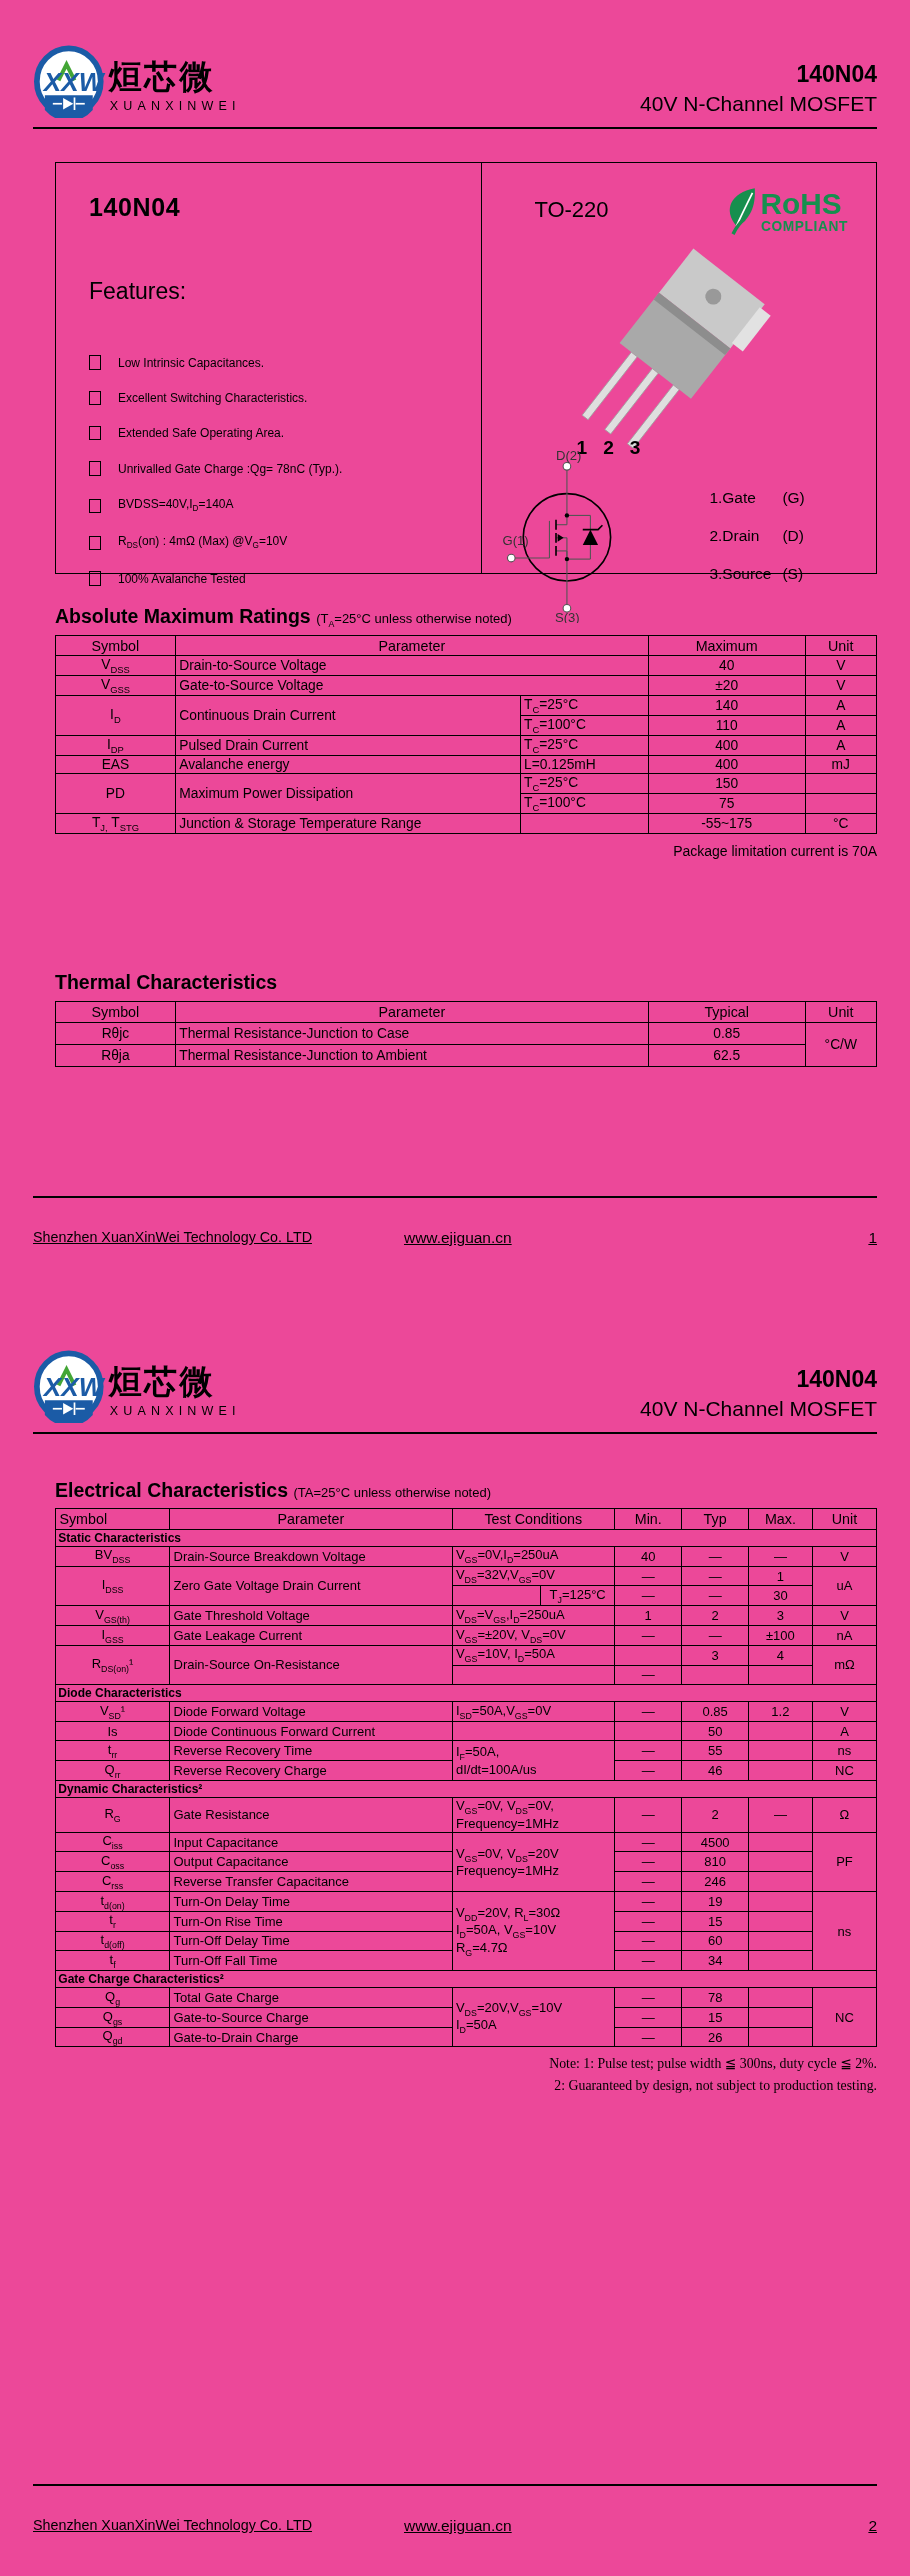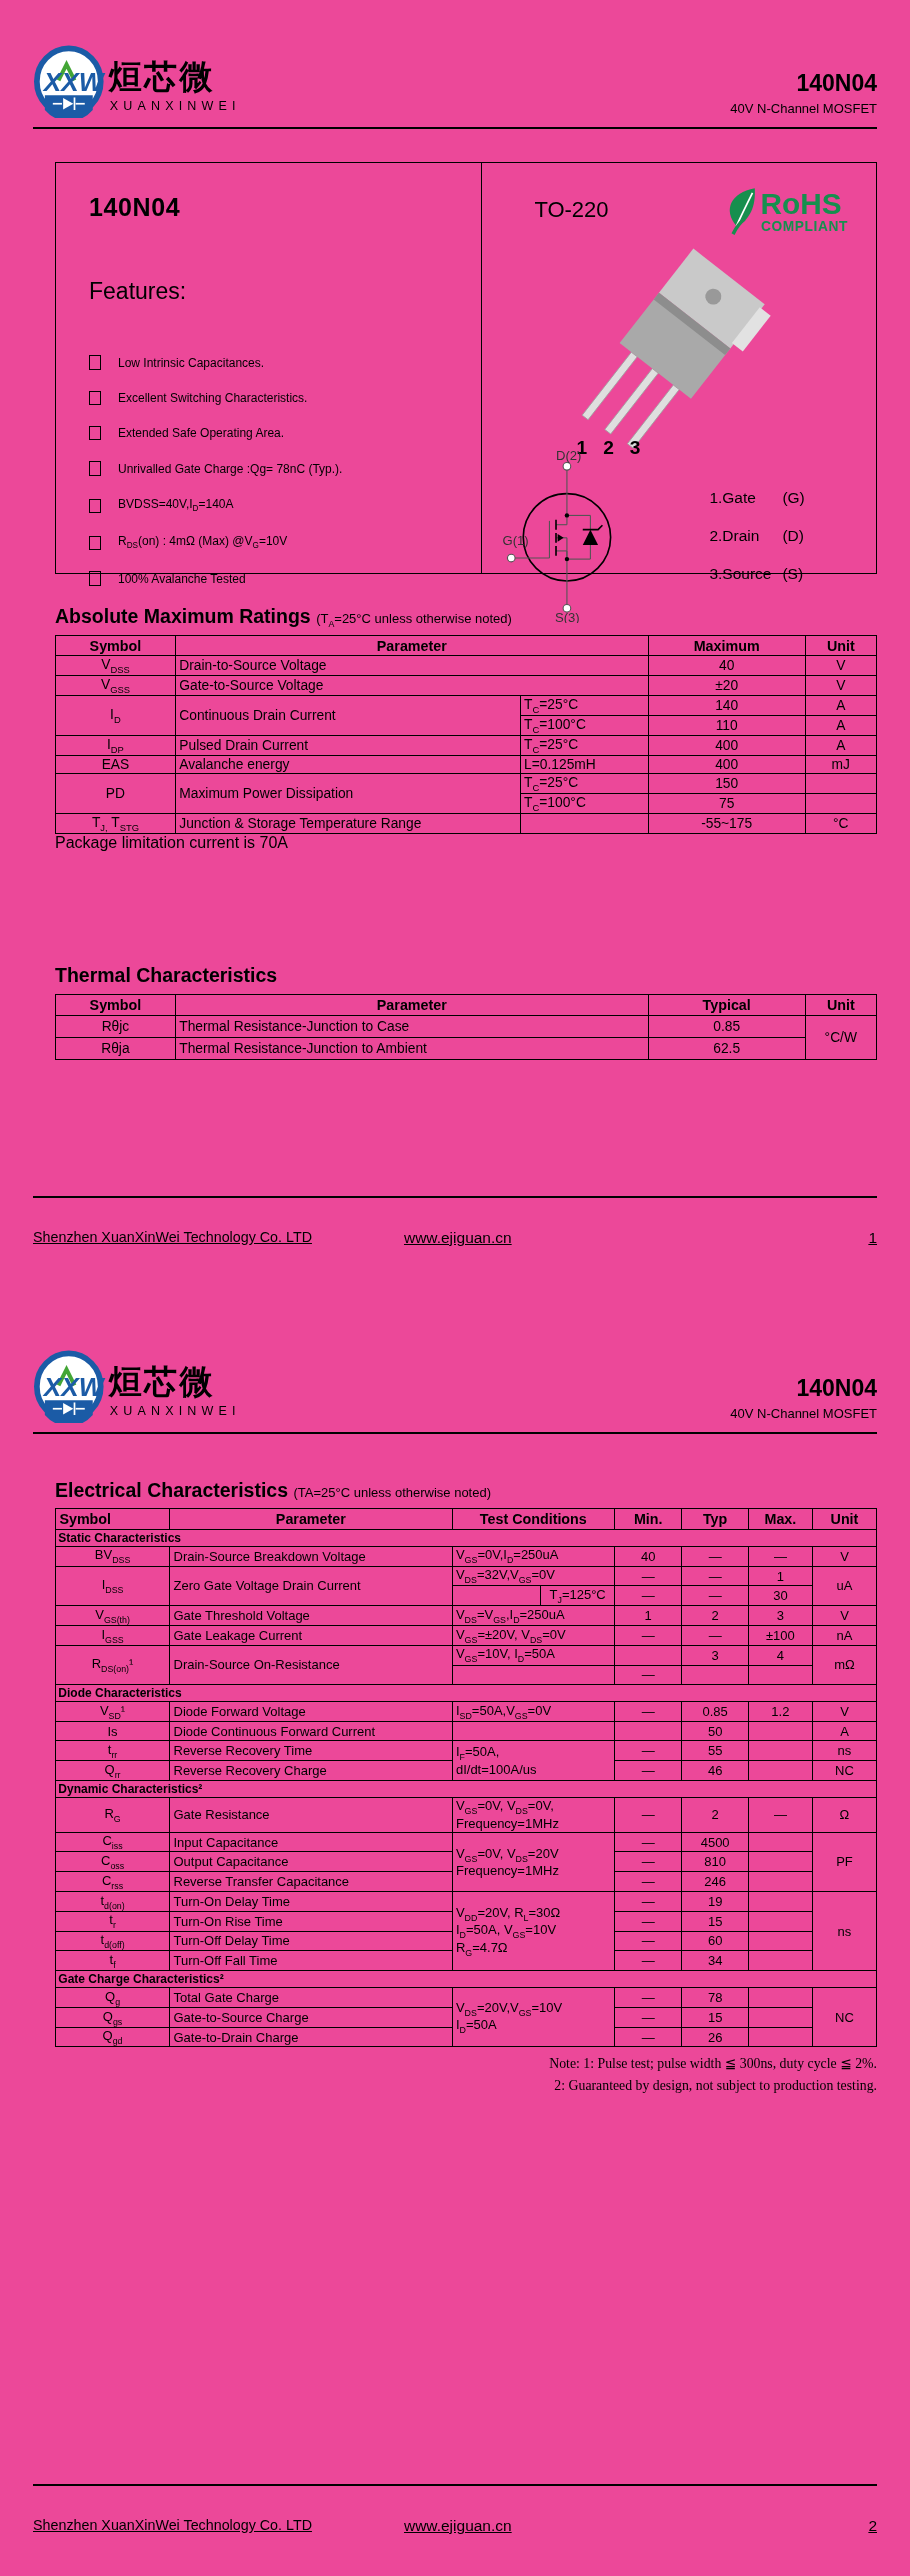--- a/index.html
+++ b/index.html
@@ -4,21 +4,21 @@
 <style>
   * { margin:0; padding:0; box-sizing:border-box; }
   html,body { background:#ffffff; }
   body { width:910px; font-family:"Liberation Sans", sans-serif; color:#000; }
   .page { position:relative; width:910px; height:1288px; background:#ec4899; padding:0 33px; overflow:hidden; }
 
   
   .hdr { display:flex; justify-content:space-between; align-items:flex-end; padding-top:45px; }
   .hdr-right { text-align:right; padding-bottom:2.3px; }
   .hdr-pn { font-size:23px; font-weight:bold; }
-  .hdr-sub { font-size:13px; margin-top:3.4px; }
+  .hdr-sub { font-size:21px; margin-top:3.4px; }
   .rule { height:2.3px; background:#000; margin-top:9.2px; }
 
   .inner { margin-left:22px; }
 
   
   .intro-box { display:flex; border:1.1px solid #000; height:412px; margin-top:33px; }
   .intro-left { width:52%; border-right:1.1px solid #000; padding:30px 11.5px 0 33px; }
   .part-title { font-size:25px; font-weight:bold; letter-spacing:0.6px; }
   .features-title { font-size:23px; margin-top:56px; }
   .features-list { list-style:none; margin-top:50px; }
@@ -34,28 +34,28 @@
   .pin-legend .pl-item { display:flex; margin-bottom:20px; }
   .pin-legend .pl-name { width:73px; }
 
   
   .h1 { font-size:19.5px; font-weight:bold; }
   .h1 .hsub { font-size:13px; font-weight:normal; }
 
   
   table { border-collapse:collapse; width:100%; table-layout:fixed; border:1.7px solid #000; }
   td, th { border:1.1px solid #000; text-align:center; vertical-align:middle; padding:0.6px 3.4px; }
-  th { font-size:14.3px; font-weight:bold; height:20.7px; }
+  th { font-size:14.3px; font-weight:normal; height:20.7px; }
   .abs td { font-size:13.8px; height:18px; }
   .thm td { font-size:13.8px; height:22px; }
   .ec td  { font-size:13px; height:19.5px; }
   .pl { text-align:left; }
   tr.sec td { text-align:left; font-weight:bold; font-size:12px; padding-left:2.3px; height:17px; }
   sub { font-size:68%; }
-  .note1 { font-size:16px; margin-top:0; }
+  .note1 { font-size:14px; margin-top:9px;text-align:right; }
   .notes { font-family:"Liberation Serif", serif; font-size:13.8px; margin-top:8px;text-align:right; }
   .notes .n2 { margin-top:5.7px; padding-left:42px; }
 
   
   .foot { position:absolute; left:33px; right:33px; bottom:41px; }
   .footline { height:2.3px; background:#000; }
   .footrow { display:flex; align-items:flex-start; margin-top:31px; font-size:14.3px;text-decoration:underline; }
   .foot-site { margin-left:92px; font-size:15.5px; }
   .foot-page { margin-left:auto; font-size:15.5px; }
 

